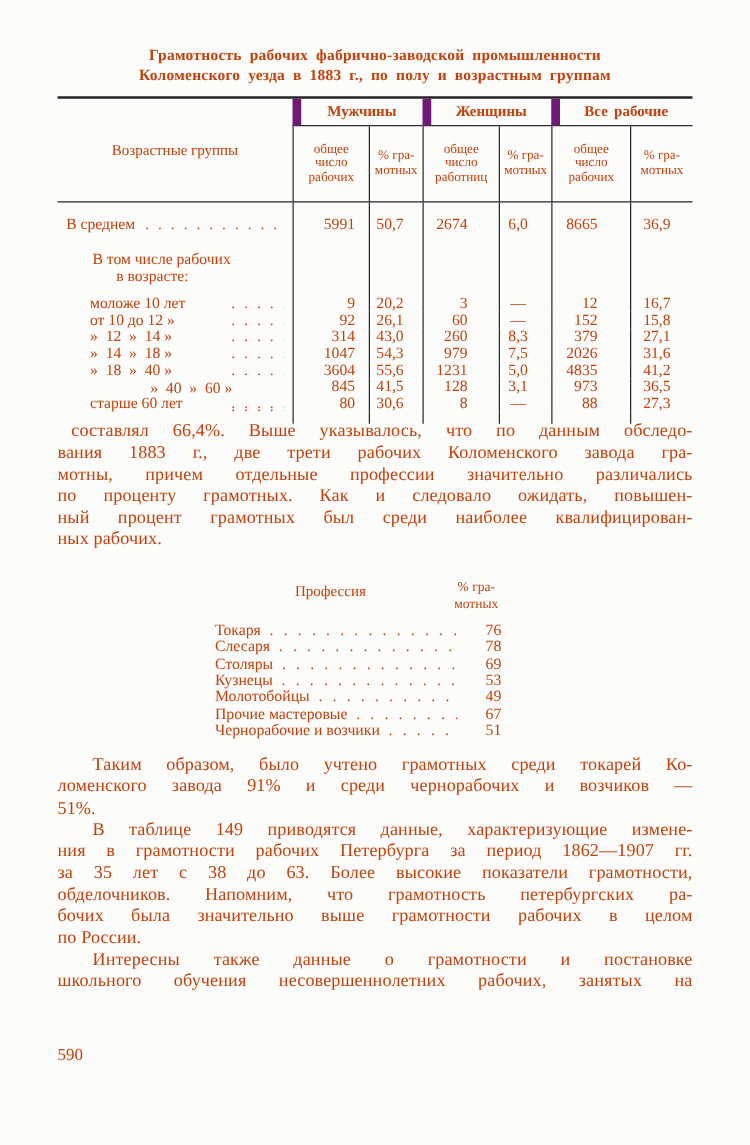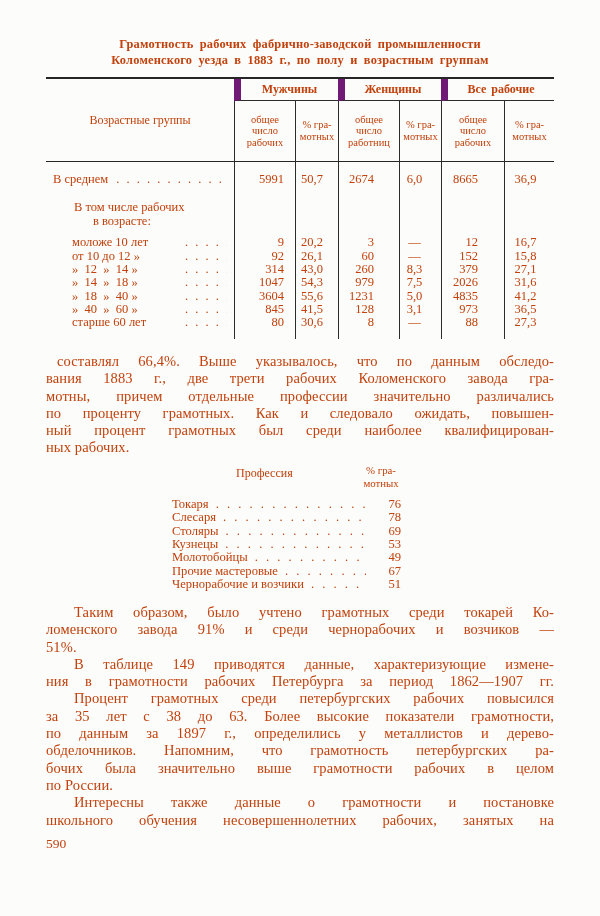--- a/index.html
+++ b/index.html
@@ -40,21 +40,21 @@
   .notecell .nl2{padding-left:47px;white-space:pre;}
 
   .vcell{display:flex;align-items:center;}
   .v-r{justify-content:flex-end;}
   .v-c{justify-content:center;}
   .c1{padding-right:11px;} .c2{padding-right:10px;} .c3{padding-right:25px;}
   .c4{padding-right:12px;} .c5{padding-right:26px;} .c6{padding-right:8px;}
 
   
   .pblock{position:absolute;left:46px;width:508px;font-size:14.5px;line-height:17.3px;letter-spacing:0.1px;}
-  #para1{top:353px;}
+  #para1{top:337px;}
   #block2{top:604px;}
   .jline{text-align:justify;text-align-last:justify;}
   .jline.end{text-align-last:left;}
 
   
   .t2{position:absolute;top:464px;left:172px;width:232px;}
   .t2head{position:relative;height:34px;}
   .t2hl{position:absolute;left:64px;top:2px;font-size:12px;}
   .t2hv{position:absolute;right:-2px;top:0;width:50px;white-space:pre-line;text-align:center;
         font-size:10.8px;line-height:12.5px;}
@@ -159,21 +159,21 @@
       <div class="lab age" style="grid-area: 9 / 1;">
         <span class="ltext">»  18  »  40 »</span>
         <span class="ldots fixed">. . . . . . . . . . . . . . . . . . . . . . . . . . . . . . . .</span>
       </div>
       <div class="vcell v-r c1 bl" style="grid-area: 9 / 2;">3604</div>
       <div class="vcell v-c c2 bl" style="grid-area: 9 / 3;">55,6</div>
       <div class="vcell v-r c3 bl" style="grid-area: 9 / 4;">1231</div>
       <div class="vcell v-c c4 bl" style="grid-area: 9 / 5;">5,0</div>
       <div class="vcell v-r c5 bl" style="grid-area: 9 / 6;">4835</div>
       <div class="vcell v-c c6 bl" style="grid-area: 9 / 7;">41,2</div>
-      <div class="lab age" style="grid-area: 10 / 1;">
+      <div class="lab age" style="grid-area: 10 / 1; flex-direction: column;">
         <span class="ltext">»  40  »  60 »</span>
         <span class="ldots fixed">. . . . . . . . . . . . . . . . . . . . . . . . . . . . . . . .</span>
       </div>
       <div class="vcell v-r c1 bl" style="grid-area: 10 / 2;">845</div>
       <div class="vcell v-c c2 bl" style="grid-area: 10 / 3;">41,5</div>
       <div class="vcell v-r c3 bl" style="grid-area: 10 / 4;">128</div>
       <div class="vcell v-c c4 bl" style="grid-area: 10 / 5;">3,1</div>
       <div class="vcell v-r c5 bl" style="grid-area: 10 / 6;">973</div>
       <div class="vcell v-c c6 bl" style="grid-area: 10 / 7;">36,5</div>
       <div class="lab age" style="grid-area: 11 / 1;">
@@ -247,23 +247,21 @@
         </div>
       </div>
   </div>
 
   <div class="pblock" id="block2">
       <div class="jline" style="text-indent: 28px;">Таким образом, было учтено грамотных среди токарей Ко-</div>
       <div class="jline">ломенского завода 91% и среди чернорабочих и возчиков —</div>
       <div class="jline end">51%.</div>
       <div class="jline" style="text-indent: 28px;">В таблице 149 приводятся данные, характеризующие измене-</div>
       <div class="jline">ния в грамотности рабочих Петербурга за период 1862—1907 гг.</div>
-      <div class="jline" style="text-indent: 28px;">Процент грамотных среди петербургских рабочих повысился</div>
       <div class="jline">за 35 лет с 38 до 63. Более высокие показатели грамотности,</div>
-      <div class="jline">по данным за 1897 г., определились у металлистов и дерево-</div>
       <div class="jline">обделочников. Напомним, что грамотность петербургских ра-</div>
       <div class="jline">бочих была значительно выше грамотности рабочих в целом</div>
       <div class="jline end">по России.</div>
       <div class="jline" style="text-indent: 28px;">Интересны также данные о грамотности и постановке</div>
       <div class="jline">школьного обучения несовершеннолетних рабочих, занятых на</div>
     </div>
 
   <div id="pageno">590</div>
 
 </div>

